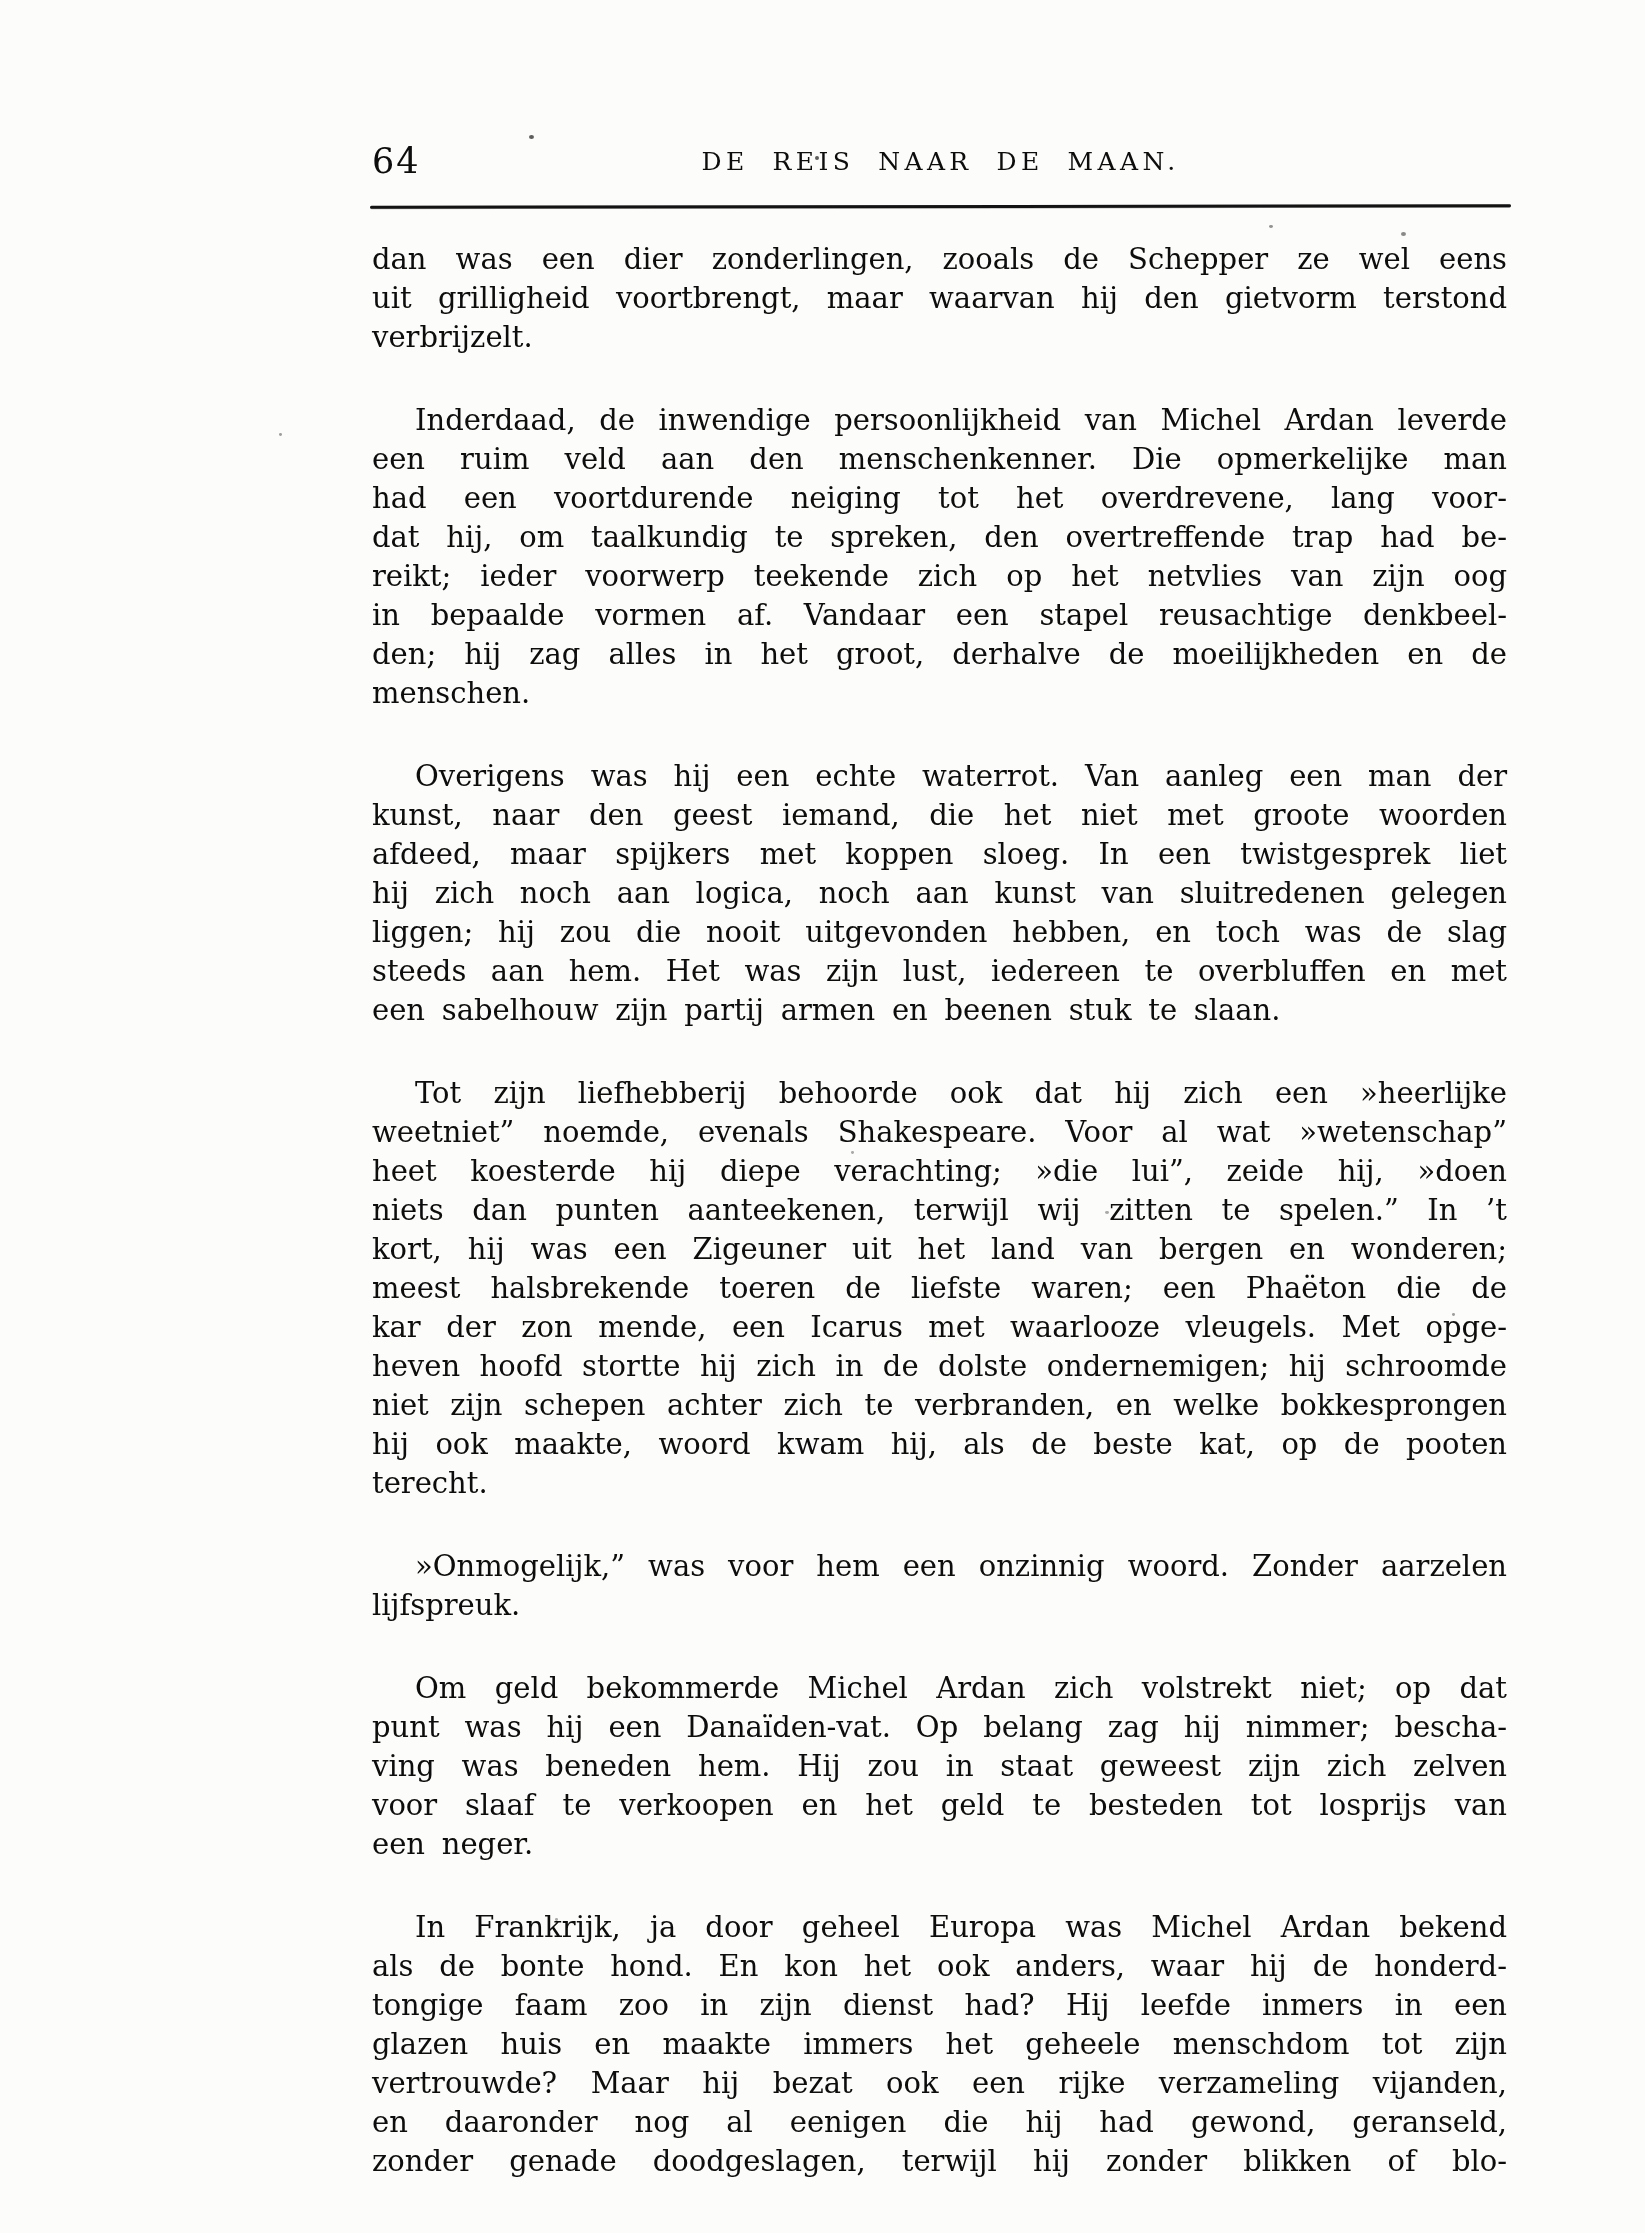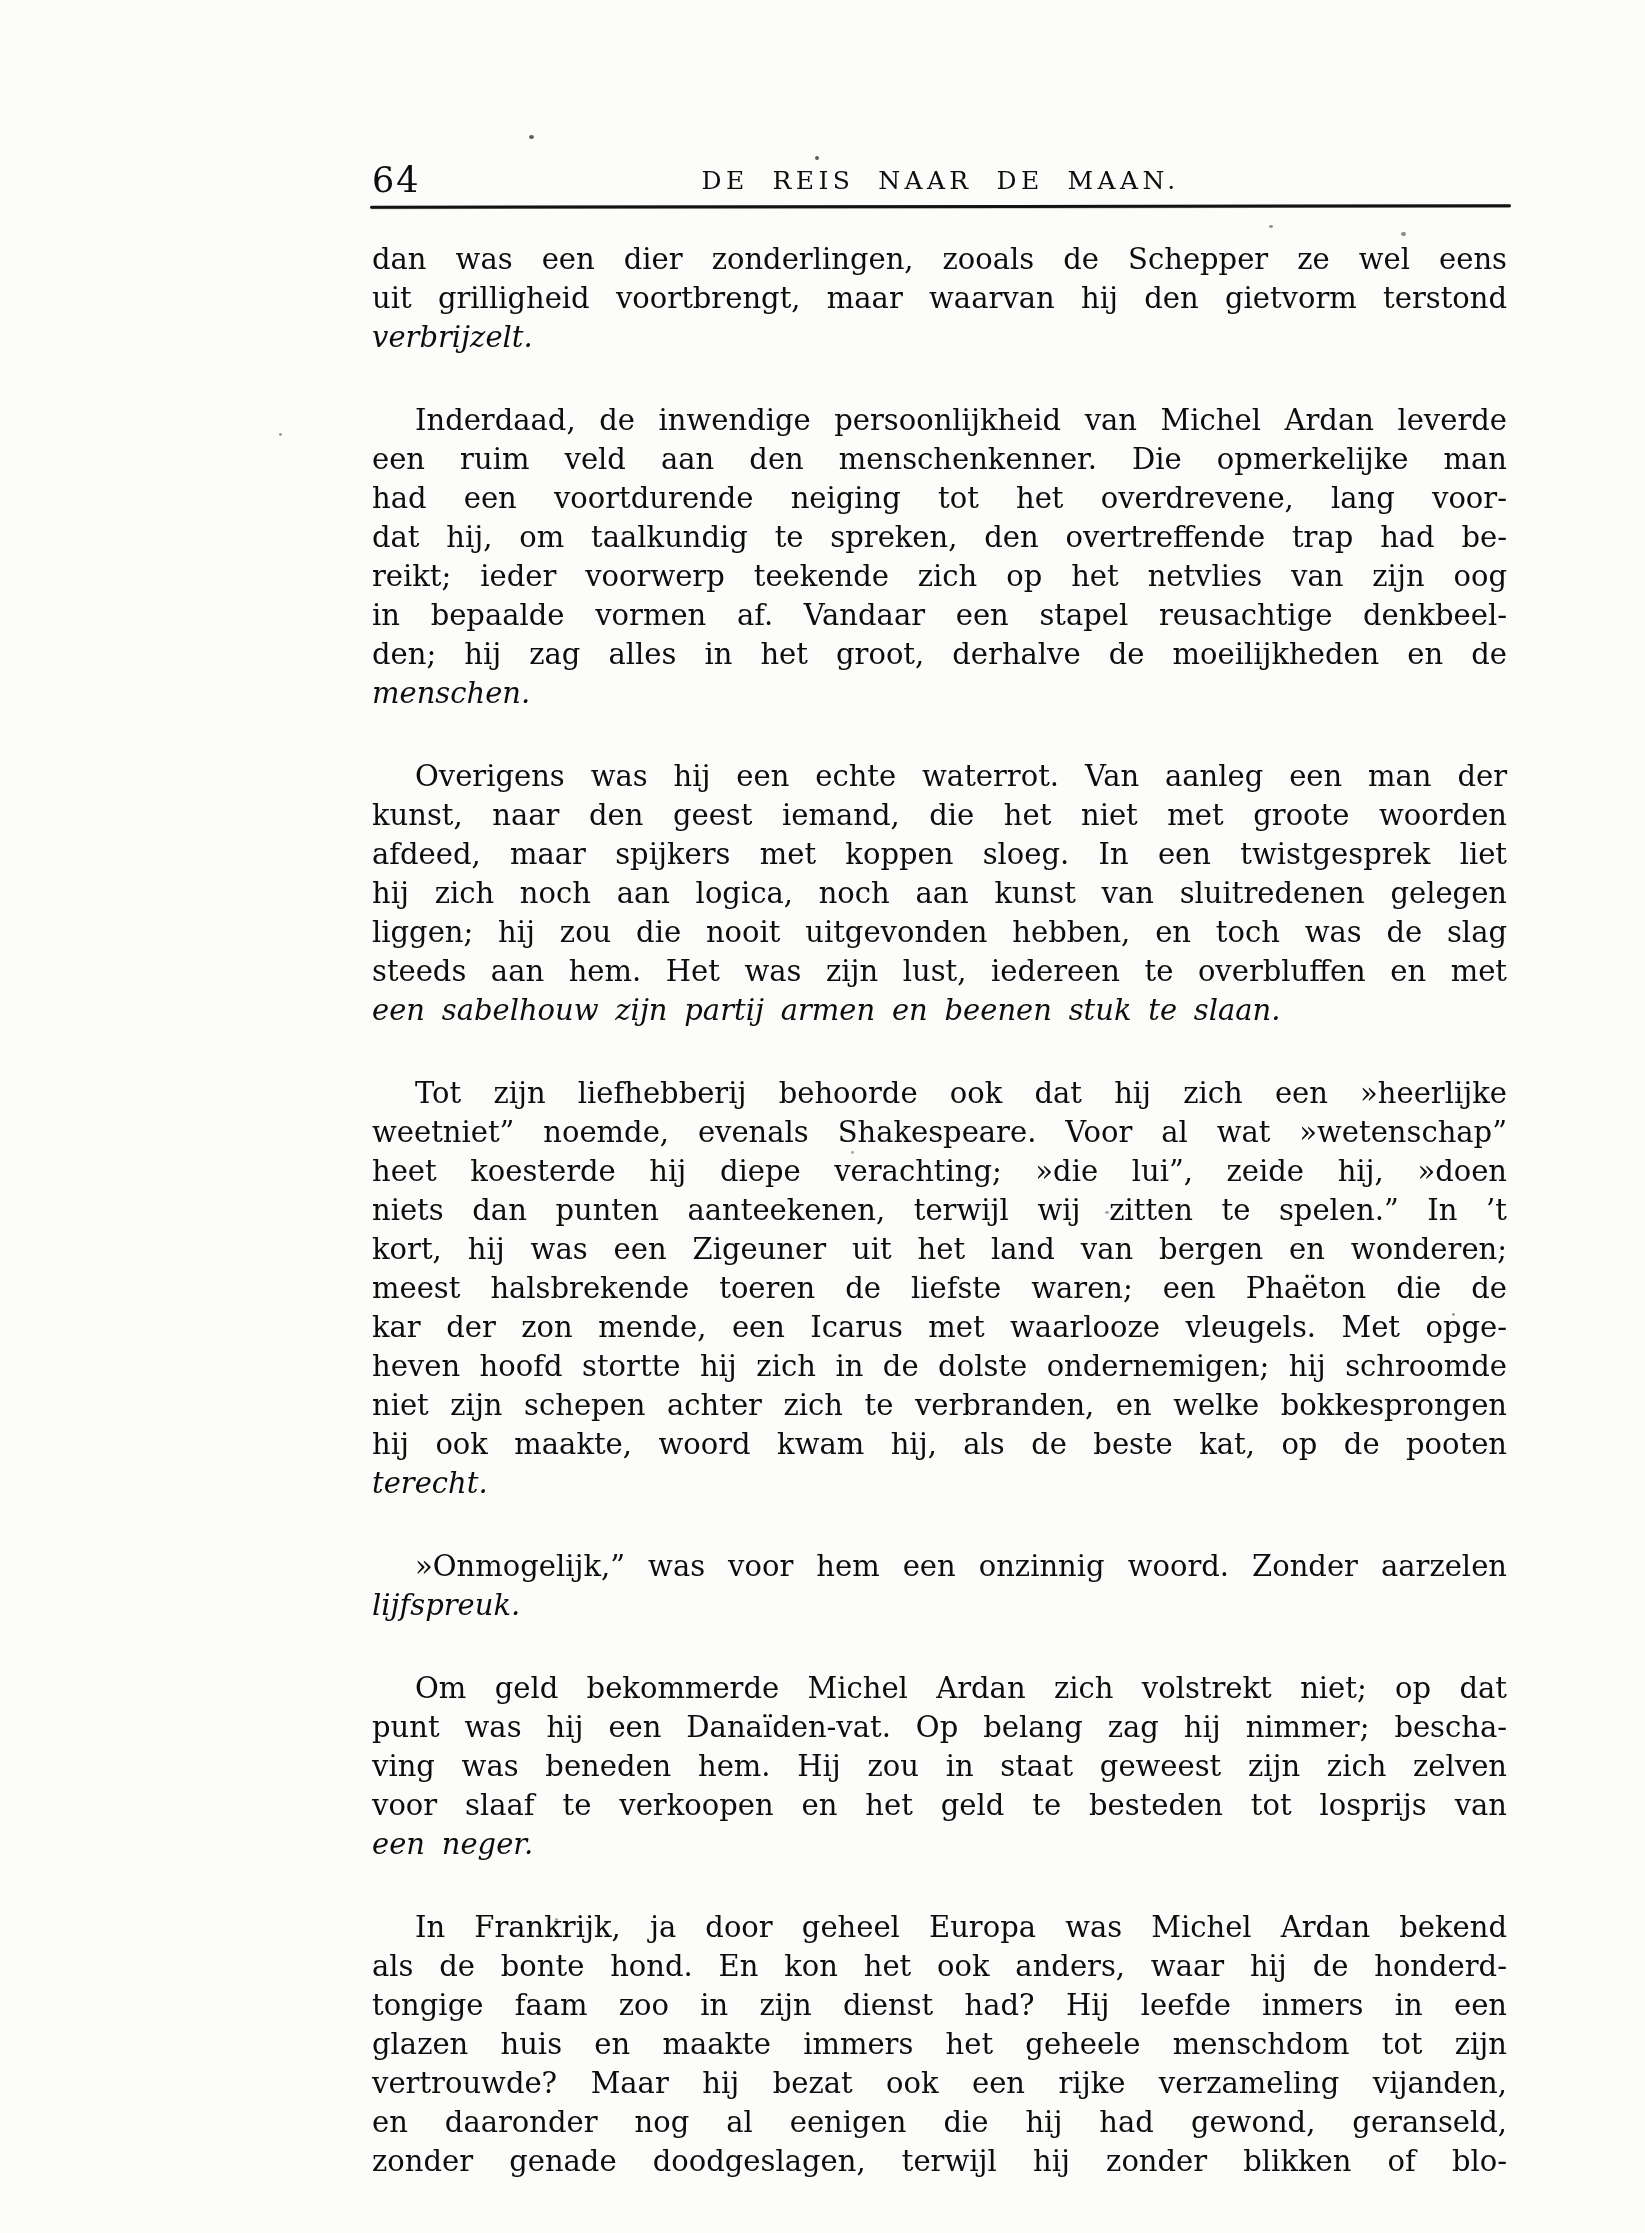--- a/index.html
+++ b/index.html
@@ -5,21 +5,21 @@
   html,body { margin:0; padding:0; background:#e8e6e1; }
   .page {
     position:relative;
     width:1646px; height:2234px;
     background:#fcfcfa;
     font-family:"DejaVu Serif","Liberation Serif",serif;
     color:#0d0d0d;
     overflow:hidden;
   }
   
-  .header { position:absolute; left:372px; top:161px; width:1137px; height:47px; }
+  .header { position:absolute; left:372px; top:142px; width:1137px; height:47px; }
   .pagenum {
     position:absolute; left:0; top:1.9px;
     font-size:35px; line-height:35px; letter-spacing:1.9px;
   }
   .running-title {
     display:block; text-align:center;
     font-size:25px; line-height:39px;
     letter-spacing:4.4px; word-spacing:11.6px;
   }
   .rule {
@@ -34,21 +34,21 @@
     font-size:29px; line-height:39px;
     text-align:justify;
   }
   .line {
     white-space:nowrap;
     text-align:justify;
     text-align-last:justify;
     word-spacing:0.08em;
   }
   .line.indent { text-indent:43px;margin-top:44px; }
-  .line.end { text-align-last:left; word-spacing:0.26em;font-style:italic; }
+  .line.end { text-align-last:left; word-spacing:0.26em; }
   
   .speck { position:absolute; background:#2a2a2a; border-radius:50%; opacity:.75; }
   .s1 { left:529px;  top:135px;  width:4.9px; height:3.9px; }
   .s2 { left:815px;  top:156px;  width:3.9px; height:3.9px; }
   .s3 { left:1269px; top:225px;  width:3.9px; height:2.9px; opacity:.5; }
   .s4 { left:1401px; top:232px;  width:4.9px; height:3.9px; opacity:.55; }
   .s5 { left:279px;  top:433px;  width:2.9px; height:2.9px; opacity:.45; }
   .s6 { left:1105px; top:1211px; width:3.9px; height:2.9px; opacity:.4; }
   .s7 { left:851px;  top:1151px; width:2.9px; height:2.9px; opacity:.4; }
   .s8 { left:1452px; top:1313px; width:2.9px; height:2.9px; opacity:.45; }

